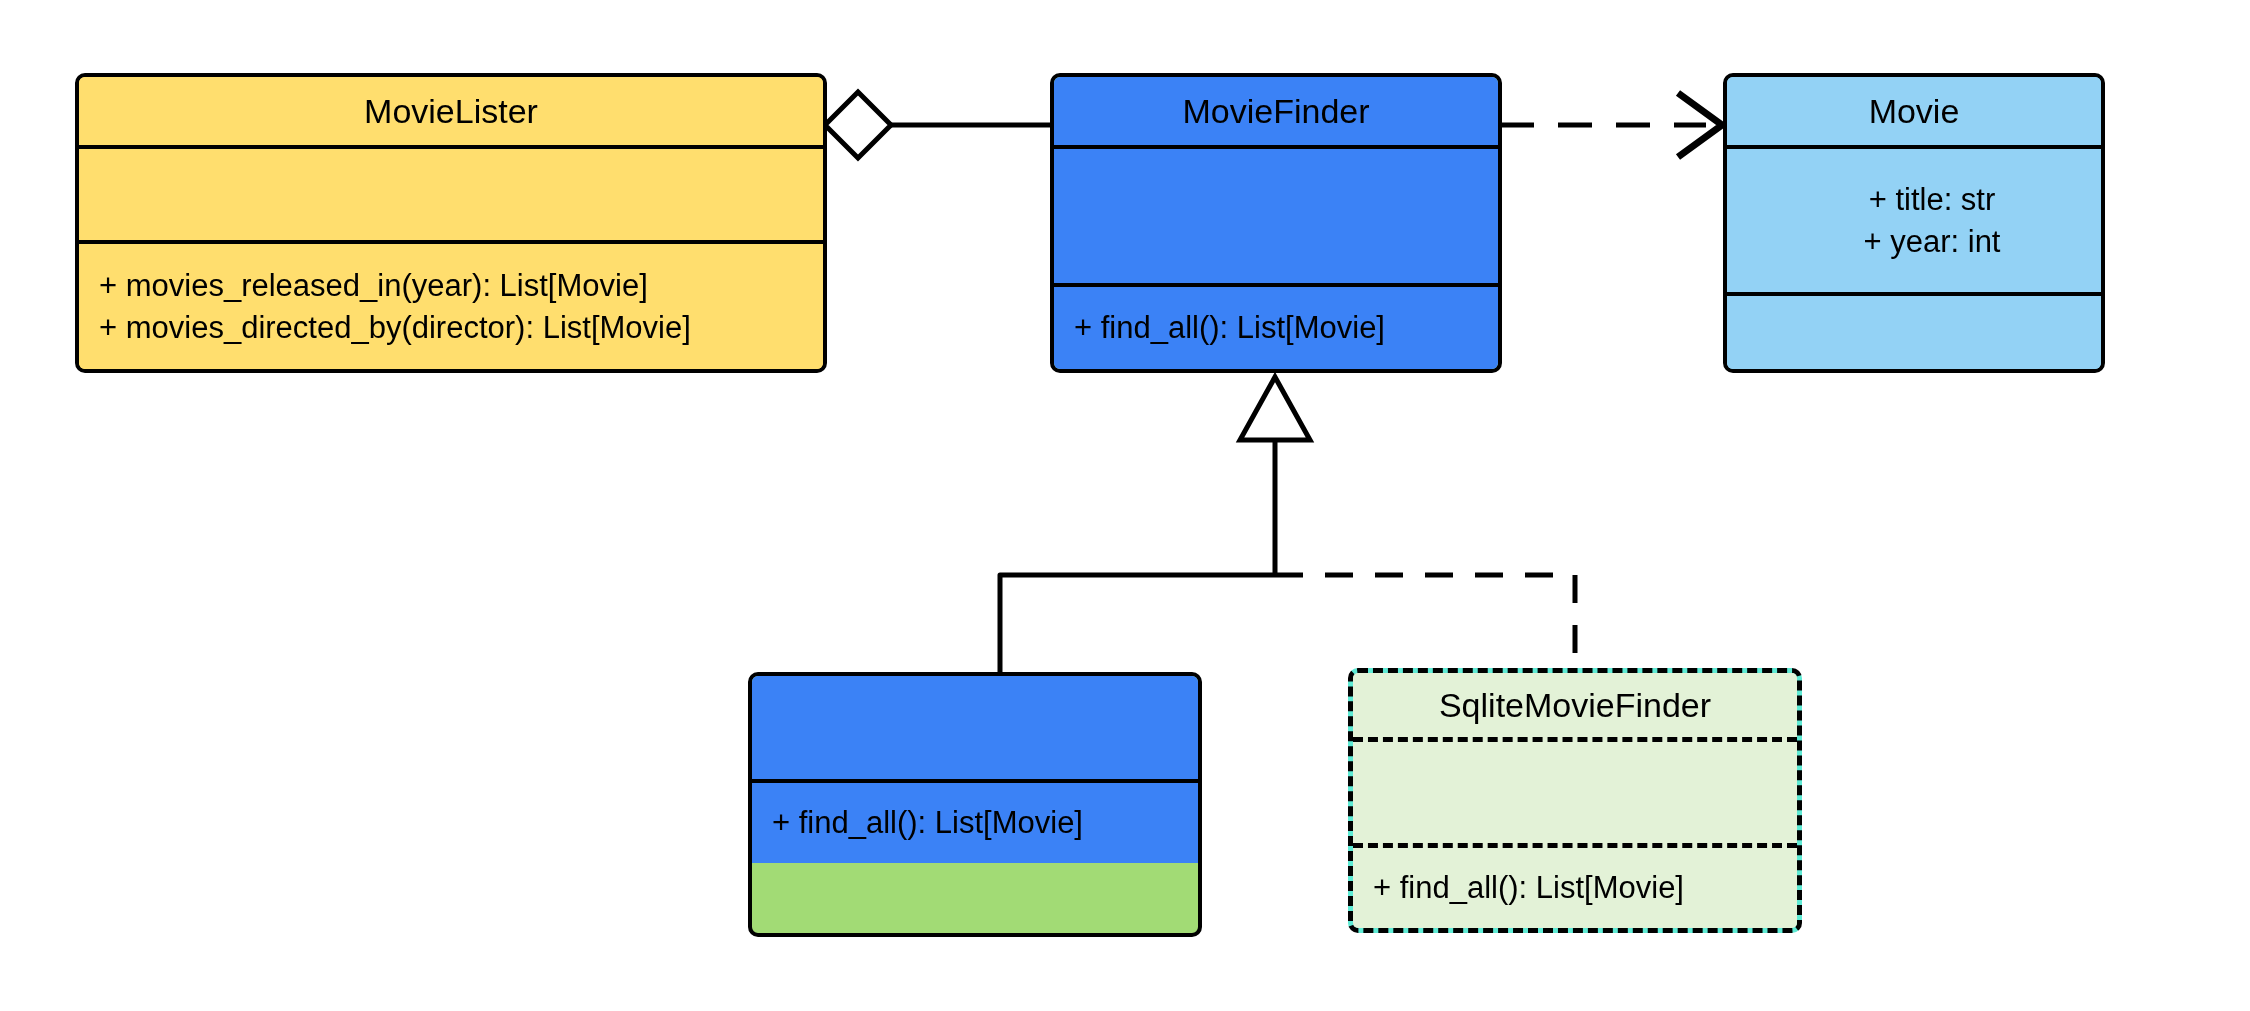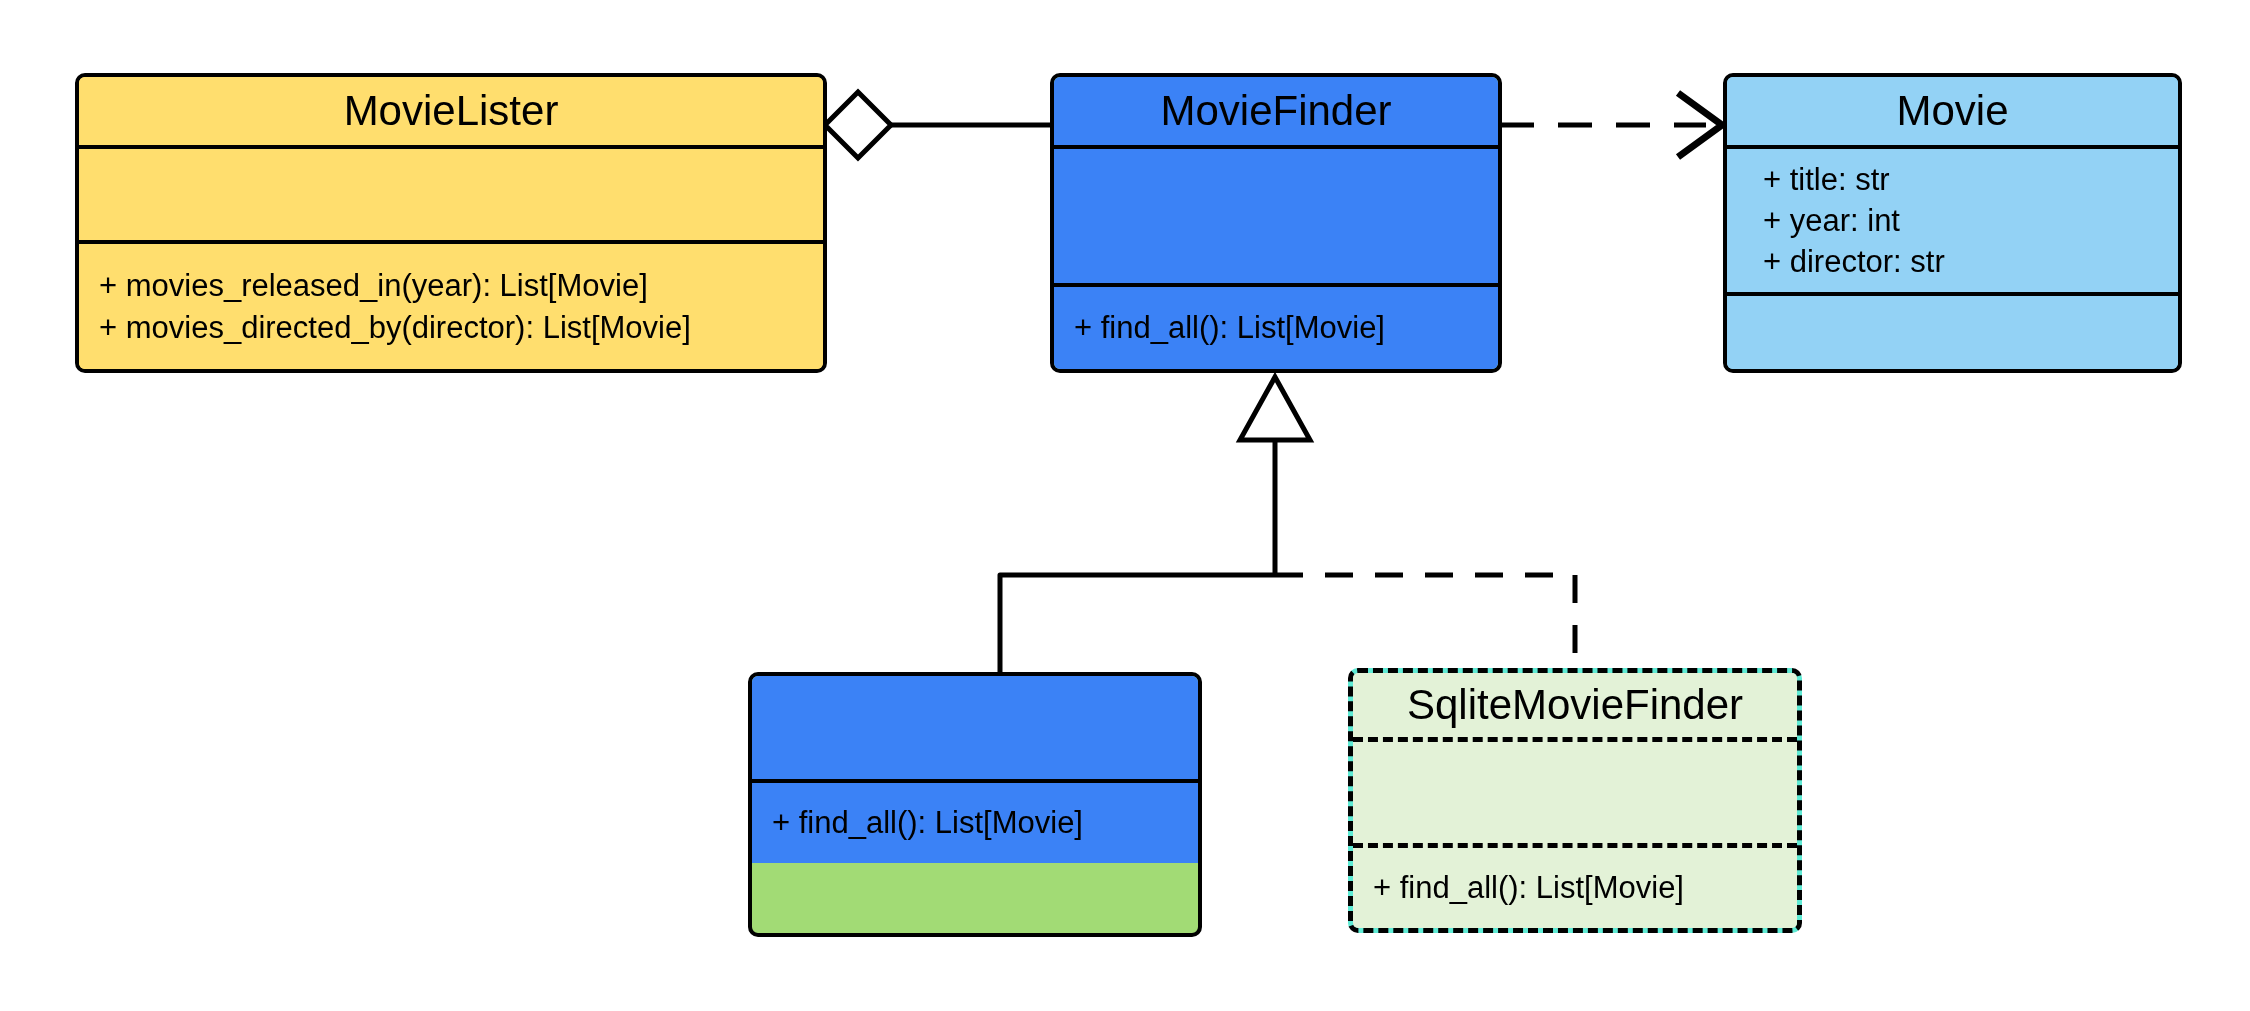--- a/index.html
+++ b/index.html
@@ -54,21 +54,21 @@
   }
   .compartment.methods-comp {
     padding-left: 20px;
   }
   .dashed .compartment.title-comp,
   .dashed .compartment.attrs-comp {
     border-bottom-style: dashed;
     border-bottom-width: 5px;
   }
   .class-title {
-    font-size: 42px;
+    font-size: 34px;
     color: #000000;
     line-height: 1.2;
     white-space: nowrap;
   }
   .member {
     font-size: 31px;
     color: #000000;
     line-height: 1.33;
     white-space: nowrap;
   }
@@ -127,28 +127,27 @@
   <div class="uml-class theme-green" style="left:1050px; top:73px; width:452px; height:300px;">
     <div class="compartment title-comp" style="height:72px;">
       <span class="class-title">MovieFinder</span>
     </div>
     <div class="compartment attrs-comp" style="height:138px;"></div>
     <div class="compartment methods-comp" style="height:82px;">
       <div class="member">+ find_all(): List[Movie]</div>
     </div>
   </div>
 
-  <div class="uml-class theme-blue" style="left:1723px; top:73px; width:459px; height:300px;">
+  <div class="uml-class theme-blue" style="left:1723px; top:73px; width:382px; height:300px;text-align:center;">
     <div class="compartment title-comp" style="height:72px;">
       <span class="class-title">Movie</span>
     </div>
     <div class="compartment attrs-comp" style="height:147px;">
       <div class="member">+ title: str</div>
       <div class="member">+ year: int</div>
-      <div class="member">+ director: str</div>
     </div>
     <div class="compartment methods-comp" style="height:73px;"></div>
   </div>
 
   <div class="uml-class theme-green" style="left:748px; top:672px; width:454px; height:265px;">
     <div class="compartment attrs-comp" style="height:107px;"></div>
     <div class="compartment methods-comp" style="height:80px;">
       <div class="member">+ find_all(): List[Movie]</div>
     </div>
   </div>

